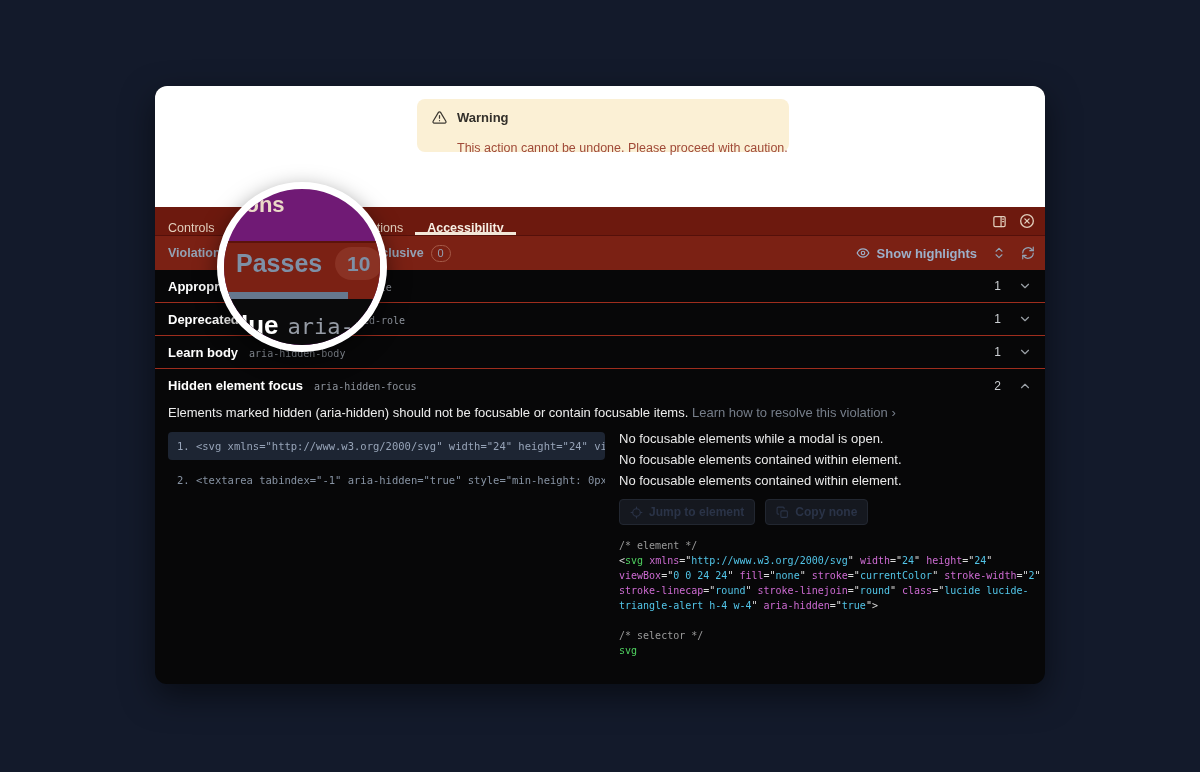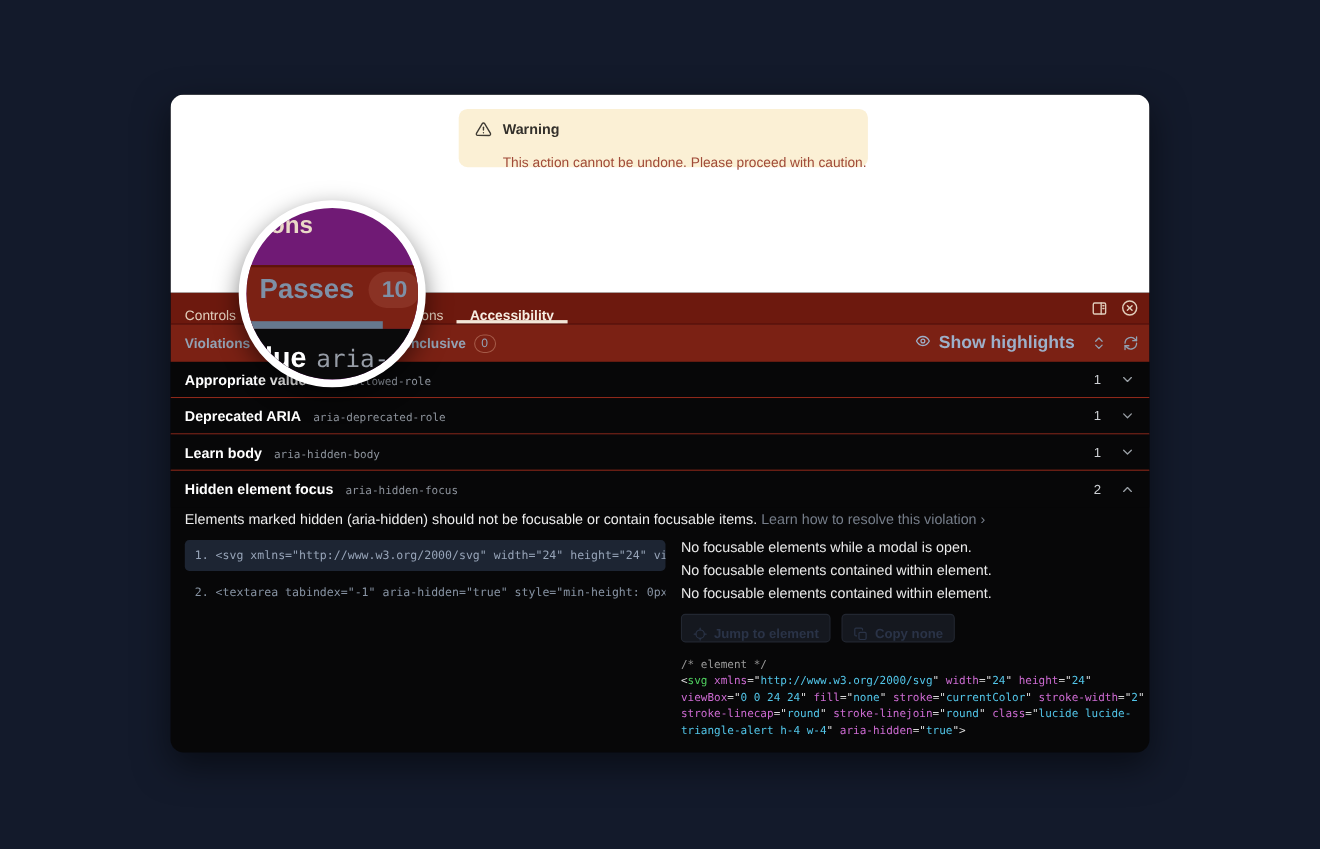--- a/index.html
+++ b/index.html
@@ -3,21 +3,21 @@
 <meta charset="utf-8">
 <style>
   html,body{margin:0;padding:0}
   body{width:1200px;height:772px;background:#131a2b;font-family:"Liberation Sans",sans-serif;position:relative;overflow:hidden}
   .stage{position:absolute;inset:0}
 
   
   .card{position:absolute;left:155px;top:86px;width:890px;height:598px;border-radius:12px;background:#070708;overflow:hidden;box-shadow:0 12px 32px rgba(0,0,0,.5)}
 
   
-  .preview{height:180px;background:#ffffff;position:relative}
+  .preview{height:121px;background:#ffffff;position:relative}
   .alert{position:absolute;left:262px;top:13px;width:372px;height:53px;background:#fbf0d5;border-radius:8px;display:flex;padding:11px 0 0 15px;box-sizing:border-box}
   .alert-text{margin-left:10px}
   .alert-title{font-size:13px;font-weight:bold;color:#33302b}
   .alert-msg{font-size:12.5px;color:#a04a38;margin-top:16px}
 
   
   .toolbar{height:29px;background:#6d190e;display:flex;justify-content:space-between;border-bottom:1px solid #55100a;box-sizing:border-box}
   .tabs{display:flex;align-items:stretch;padding-left:13px;gap:24px}
   .tab{font-size:12.5px;color:#e2cfbd;display:flex;align-items:flex-end;gap:20px;position:relative;cursor:pointer}
   .tab.active{color:#f7eee3;font-weight:bold}
@@ -25,21 +25,21 @@
   .tab-pill{width:15px;height:15px;border-radius:50%;border:1px solid #b06a55;box-sizing:border-box}
   .toolbar-icons{display:flex;align-items:center;gap:12px;padding-right:10px}
   .tbicon{display:flex;cursor:pointer}
 
   
   .subtoolbar{height:34px;background:#7b2114;display:flex;justify-content:space-between;align-items:center;padding:0 10px 0 13px}
   .subtabs{display:flex;align-items:center;gap:24px}
   .subtab{display:flex;gap:7px;align-items:center;font-size:12.5px;font-weight:bold;color:#93a2b4;cursor:pointer}
   .subcount{min-width:20px;height:17px;border-radius:9px;border:1px solid #a55a48;color:#93a2b4;font-size:11px;display:flex;align-items:center;justify-content:center;padding:0 4px;box-sizing:border-box;font-weight:normal}
   .subright{display:flex;align-items:center;gap:15px}
-  .highlights{display:flex;gap:7px;align-items:flex-start;color:#9db0c9;font-size:16px;font-weight:bold;cursor:pointer}
+  .highlights{display:flex;gap:7px;align-items:flex-start;color:#9db0c9;font-size:13px;font-weight:bold;cursor:pointer}
 
   
   .rule-row{height:33px;display:flex;align-items:center;justify-content:space-between;padding:0 13px;box-sizing:border-box;border-bottom:1px solid #9e2d1d;background:#070708;cursor:pointer}
   .rule-row.expanded{border-bottom:none}
   .rule-left{display:flex;align-items:baseline;white-space:nowrap}
   .rule-title{font-size:13px;font-weight:bold;color:#ffffff}
   .rule-id{font-family:"DejaVu Sans Mono",monospace;font-size:10px;color:#8d939c;margin-left:11px}
   .rule-right{display:flex;align-items:center;gap:17px}
   .rule-count{font-size:12px;color:#cdd0d4}
 
@@ -47,21 +47,21 @@
   .details{padding:3px 2px 0 13px}
   .detail-desc{font-size:13px;color:#ececec;margin:0 0 12px}
   .learn{color:#767e8a;cursor:pointer}
   .detail-grid{display:flex;gap:12px}
   .elements{width:437px;flex:none;display:flex;flex-direction:column;gap:6px}
   .element-item{font-family:"DejaVu Sans Mono",monospace;font-size:10.5px;color:#8793a3;padding:8px 9px;border-radius:4px;white-space:nowrap;overflow:hidden;cursor:pointer}
   .element-item.selected{background:#1d2533;color:#97a4b8}
   .right-col{flex:1;padding-left:2px}
   .check-line{font-size:13px;color:#e9e9e9;margin:0 0 7px;line-height:14px}
   .btn-row{display:flex;gap:10px;margin-top:11px}
-  .btn{display:flex;align-items:flex-end;gap:6px;background:#15181f;border:1px solid #222731;border-radius:4px;height:24px;padding:0 10px;font-size:12px;font-weight:bold;color:#2a3347;cursor:pointer}
+  .btn{display:flex;align-items:center;gap:6px;background:#15181f;border:1px solid #222731;border-radius:4px;height:24px;padding:0 10px;font-size:12px;font-weight:bold;color:#2a3347;cursor:pointer}
   .codeblock{margin-top:13px;font-family:"DejaVu Sans Mono",monospace;font-size:10px;line-height:15px;white-space:pre}
   .tk-cm{color:#9a9a9a;}
   .tk-tg{color:#4fd05f}
   .tk-at{color:#cd6bd2}
   .tk-vl{color:#52c5e8}
   .tk-pn,.tk-pl{color:#dcdcdc}
 
   
   .lens{position:absolute;left:217px;top:182px;width:156px;height:156px;border:7px solid #ffffff;border-radius:50%;overflow:hidden;background:#701a75;box-shadow:0 8px 22px rgba(0,0,0,.5);z-index:20}
   .lens-frag{position:absolute;color:#ead9c7;font-weight:bold;font-size:22px;top:3px}

